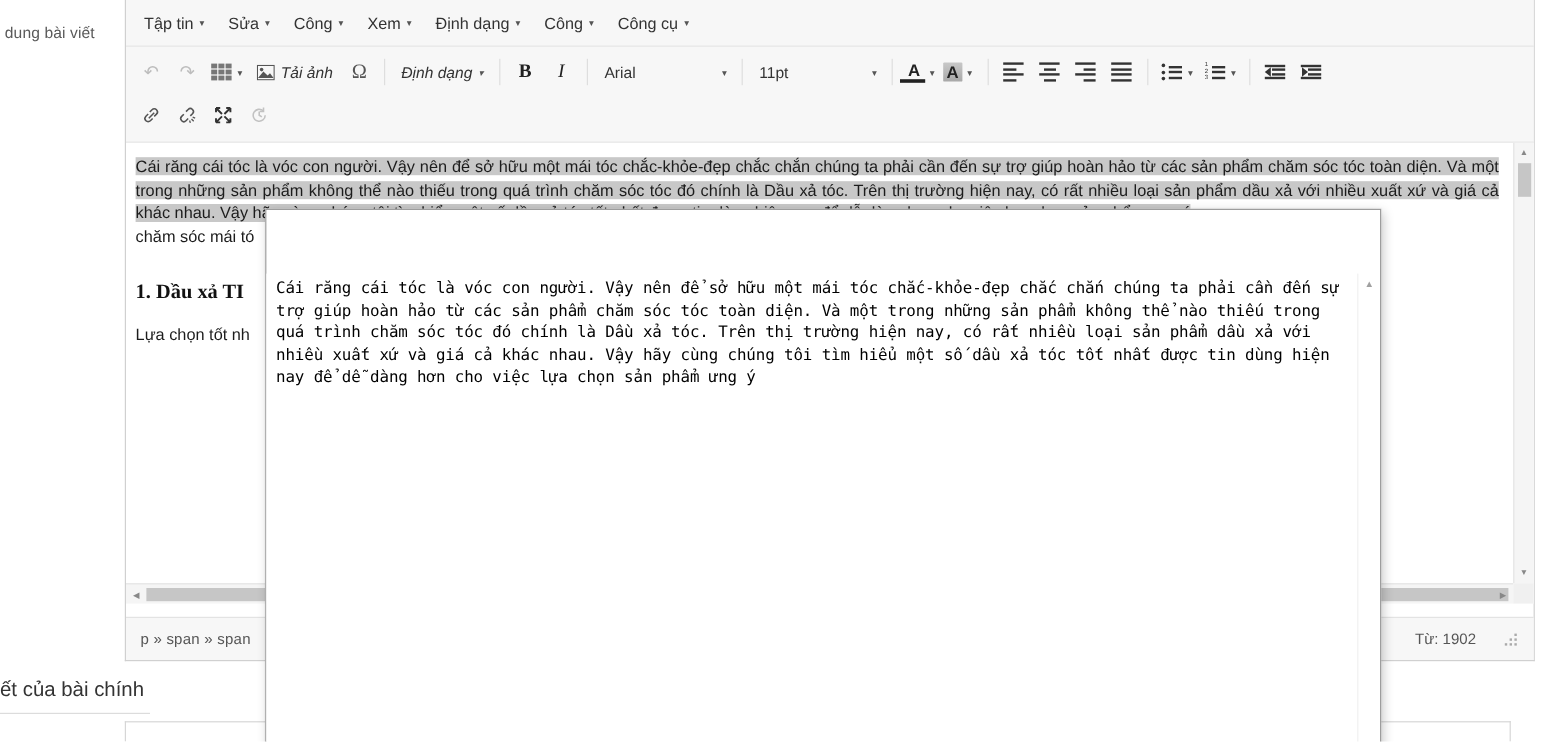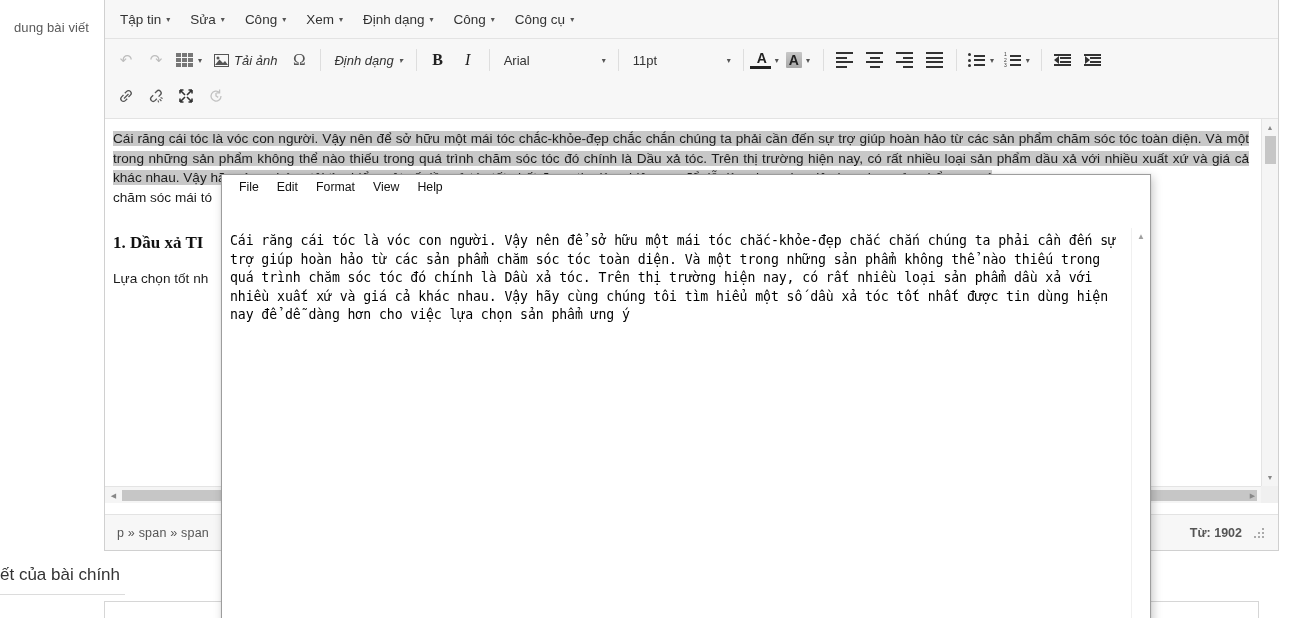--- a/index.html
+++ b/index.html
@@ -7,21 +7,21 @@
     margin: 0; padding: 0;
     width: 1304px; height: 618px;
     overflow: hidden;
     background: #ffffff;
     font-family: "Liberation Sans", sans-serif;
   }
   #root { position: relative; width: 1304px; height: 618px; background: #ffffff; }
 
   
   .page-left-label {
-    position: absolute; left: 14px; top: 20px;
+    position: absolute; left: 4px; top: 20px;
     font-size: 13px; color: #5a5a5a; white-space: nowrap;
     letter-spacing: .1px;
   }
   .page-bottom-label {
     position: absolute; left: 0; top: 565px;
     font-size: 17px; color: #333; white-space: nowrap;
   }
   .page-bottom-rule {
     position: absolute; left: 0; top: 594px; width: 125px; height: 1px;
     background: #dcdcdc;
@@ -146,21 +146,21 @@
   .corner { position:absolute; right:0; bottom:0; width:17px; height:17px; background:#f0f0f0; }
 
   
   .statusbar {
     position:absolute; left:0; right:0; bottom:0; height:36px;
     background:#f7f7f7; border-top:1px solid #e3e3e3;
     display:flex; align-items:center; justify-content:space-between;
     padding: 0 14px 0 12px; font-size: 12.5px; color: #555;
   }
   .statusbar .path { letter-spacing:.2px; }
-  .statusbar .right { display:flex; align-items:center; gap:12px;font-weight:bold; }
+  .statusbar .right { display:flex; align-items:center; gap:24px; }
   .resize-grip { width:10px; height:10px; position:relative; }
   .resize-grip i { position:absolute; width:2px;height:2px;background:#aaa; }
 
   
   .notepad {
     position:absolute; left:221px; top:174px; width:930px; height:470px;
     background:#ffffff; border:1px solid #9d9d9d;
     box-shadow: 0 0 0 1px rgba(0,0,0,.02), 2px 3px 9px rgba(0,0,0,.22);
   }
   .np-title {
@@ -455,27 +455,20 @@
           <i style="right:0;bottom:4px"></i>
             <i style="right:4px;bottom:4px"></i>
           <i style="right:0;bottom:8px"></i>
         </span>
       </div>
     </div>
   </div>
 
   <div class="notepad">
 
-    <div class="np-menu">
-      <span class="np-menu-item">File</span>
-      <span class="np-menu-item">Edit</span>
-      <span class="np-menu-item">Format</span>
-      <span class="np-menu-item">View</span>
-      <span class="np-menu-item">Help</span>
-    </div>
 
     <div class="np-body">
       <div class="np-text">Cái răng cái tóc là vóc con người. Vậy nên để sở hữu một mái tóc chắc-khỏe-đẹp chắc chắn chúng ta phải cần đến sự trợ giúp hoàn hảo từ các sản phẩm chăm sóc tóc toàn diện. Và một trong những sản phẩm không thể nào thiếu trong quá trình chăm sóc tóc đó chính là Dầu xả tóc. Trên thị trường hiện nay, có rất nhiều loại sản phẩm dầu xả với nhiều xuất xứ và giá cả khác nhau. Vậy hãy cùng chúng tôi tìm hiểu một số dầu xả tóc tốt nhất được tin dùng hiện nay để dễ dàng hơn cho việc lựa chọn sản phẩm ưng ý</div>
       <div class="np-vscroll">
         <div class="btn">▲</div>
 
       </div>
     </div>
   </div>
 

